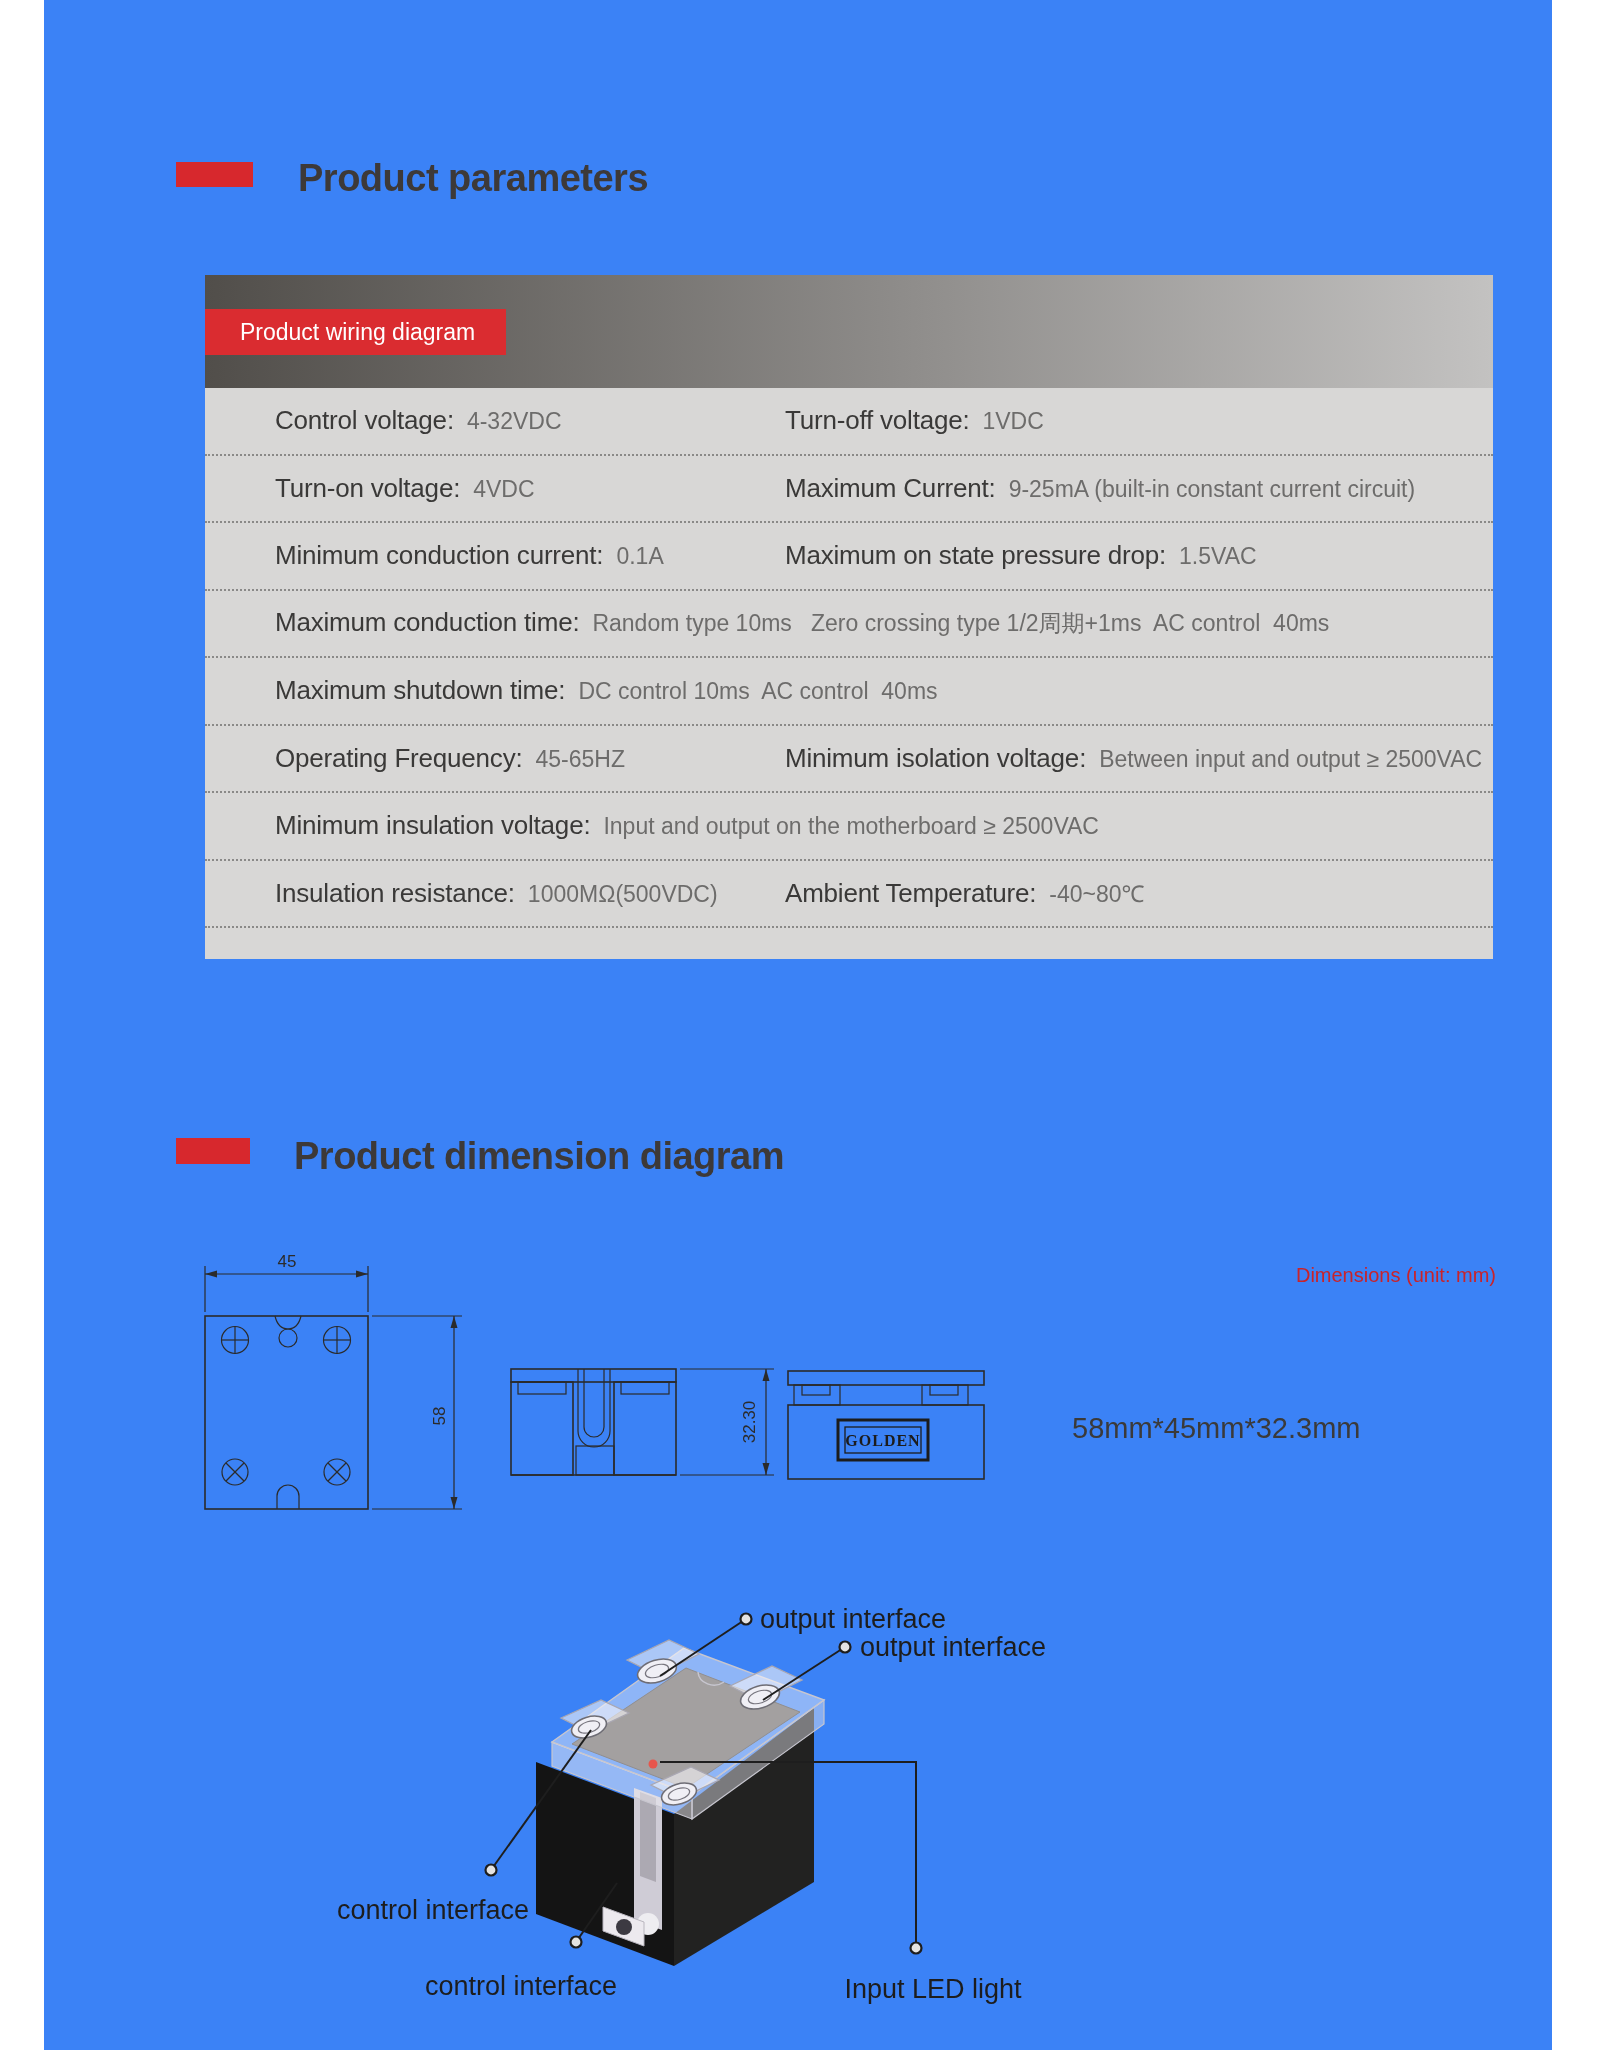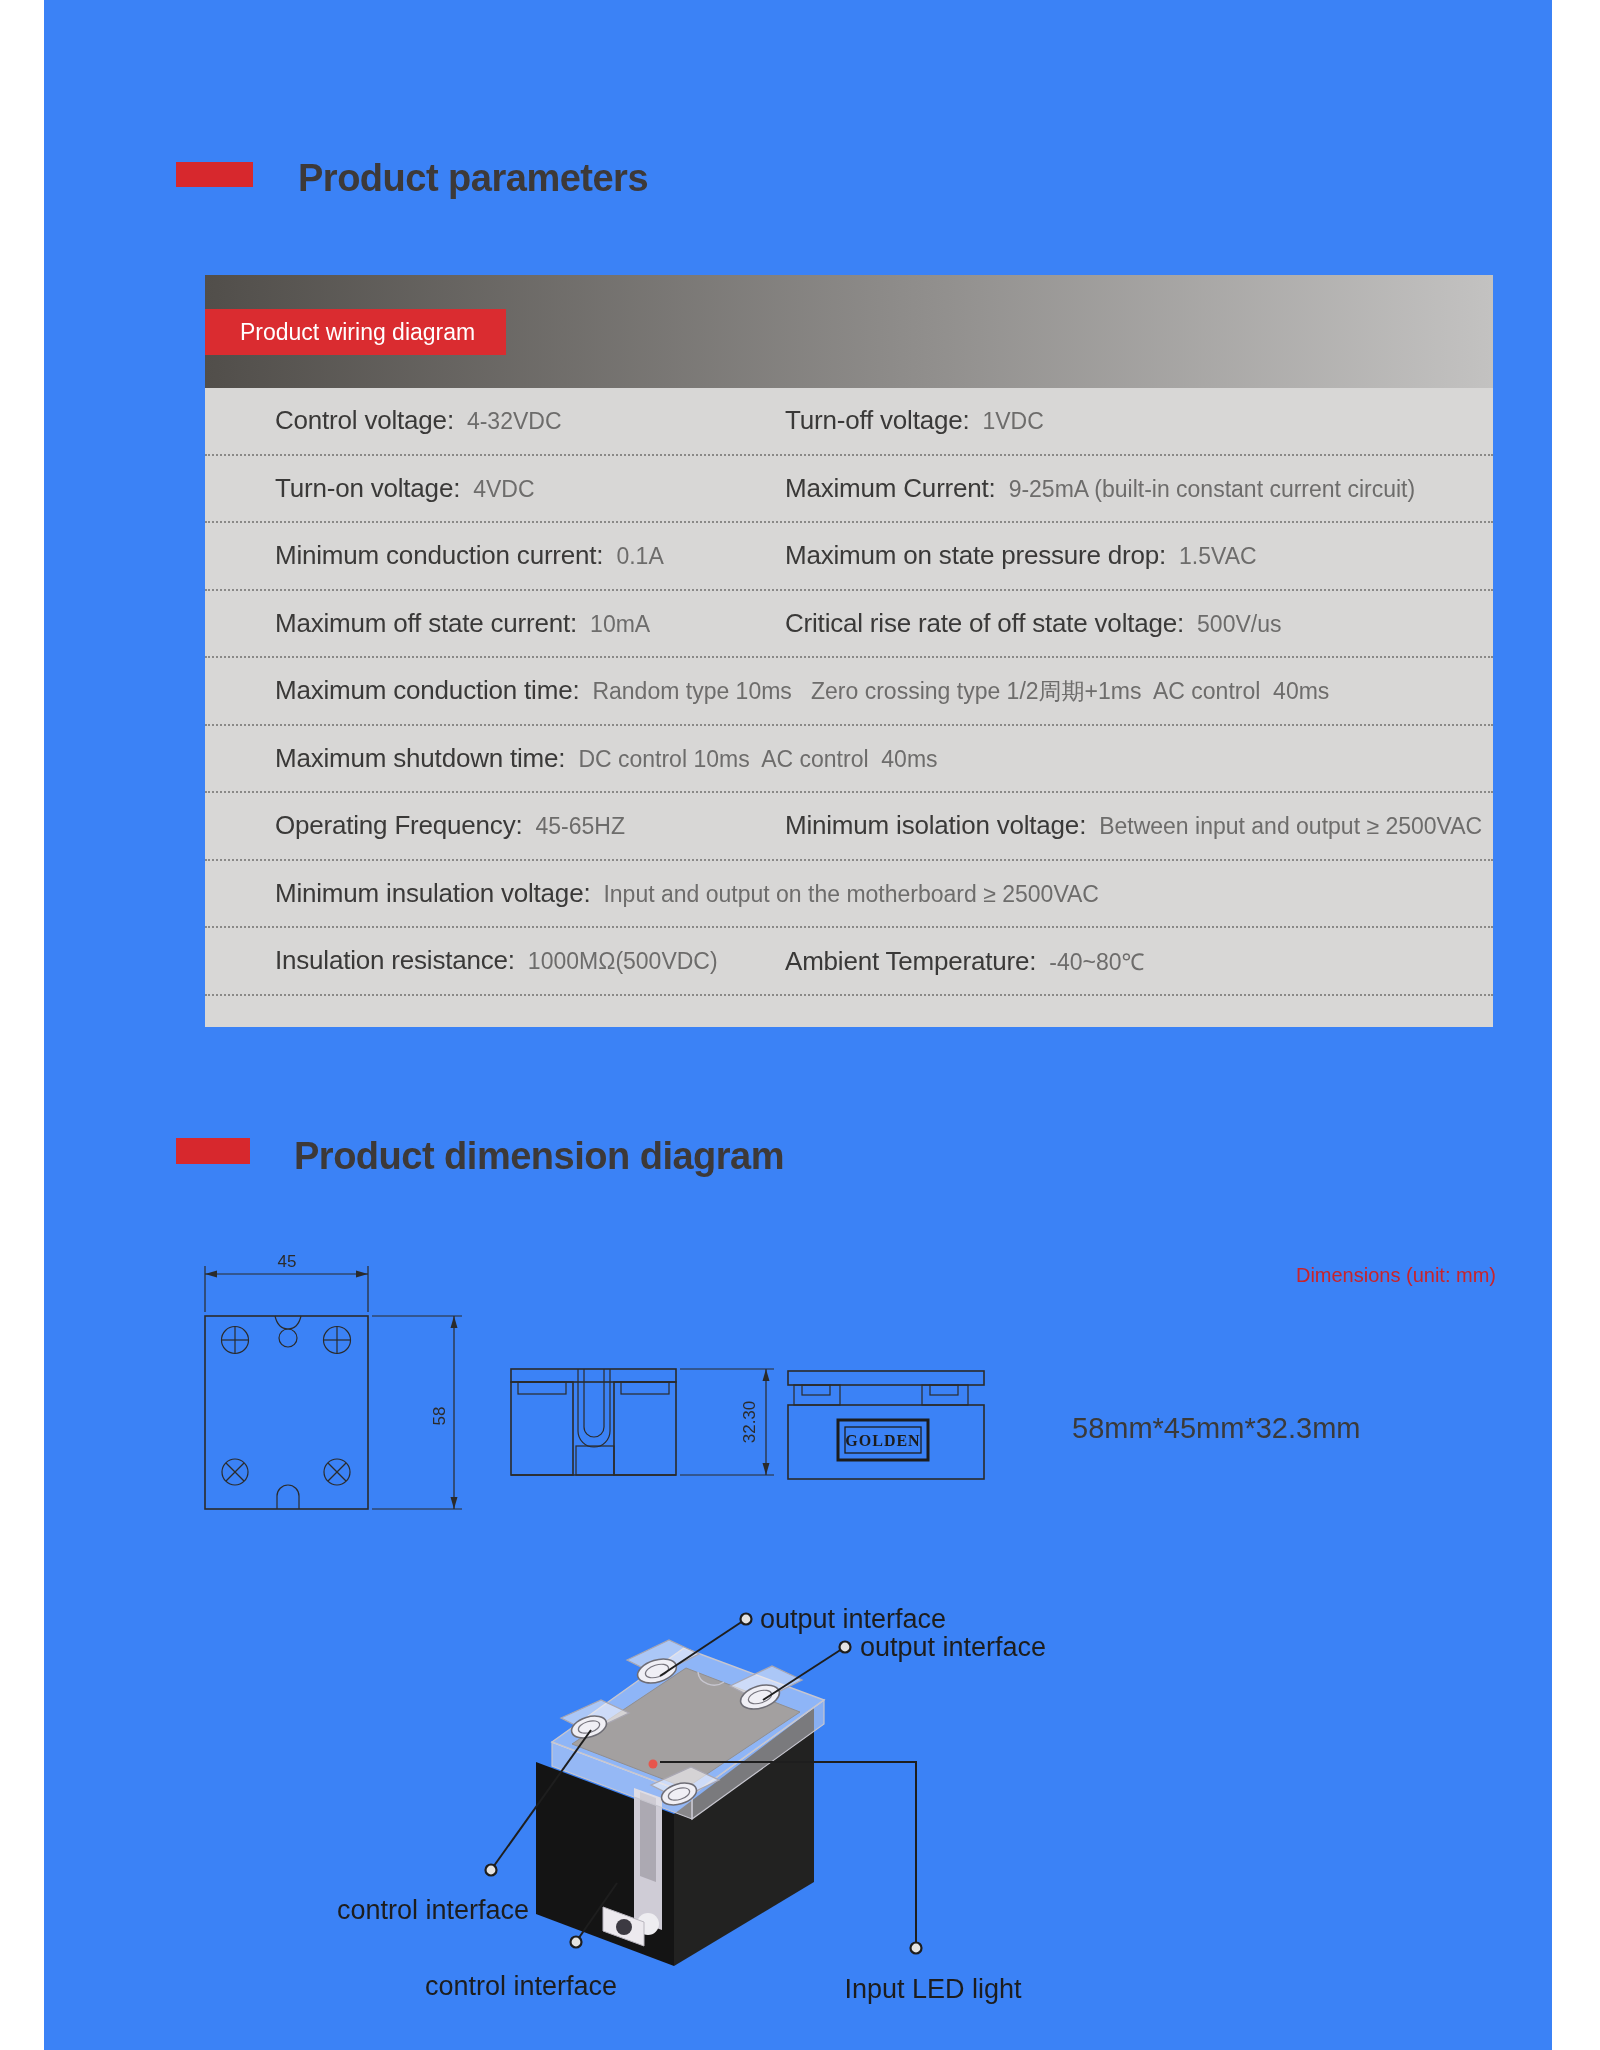--- a/index.html
+++ b/index.html
@@ -76,30 +76,20 @@
           <div class="tcell">
             <span class="tlabel">Minimum conduction current:</span>
             <span class="tvalue">0.1A</span>
           </div>
           <div class="tcell second">
             <span class="tlabel">Maximum on state pressure drop:</span>
             <span class="tvalue">1.5VAC</span>
           </div>
         </div>
         <div class="trow">
-          <div class="tcell">
-            <span class="tlabel">Maximum off state current:</span>
-            <span class="tvalue">10mA</span>
-          </div>
-          <div class="tcell second">
-            <span class="tlabel">Critical rise rate of off state voltage:</span>
-            <span class="tvalue">500V/us</span>
-          </div>
-        </div>
-        <div class="trow">
           <div class="tcell wide">
             <span class="tlabel">Maximum conduction time:</span>
             <span class="tvalue">Random type 10ms   Zero crossing type 1/2周期+1ms  AC control  40ms</span>
           </div>
         </div>
         <div class="trow">
           <div class="tcell wide">
             <span class="tlabel">Maximum shutdown time:</span>
             <span class="tvalue">DC control 10ms  AC control  40ms</span>
           </div>

